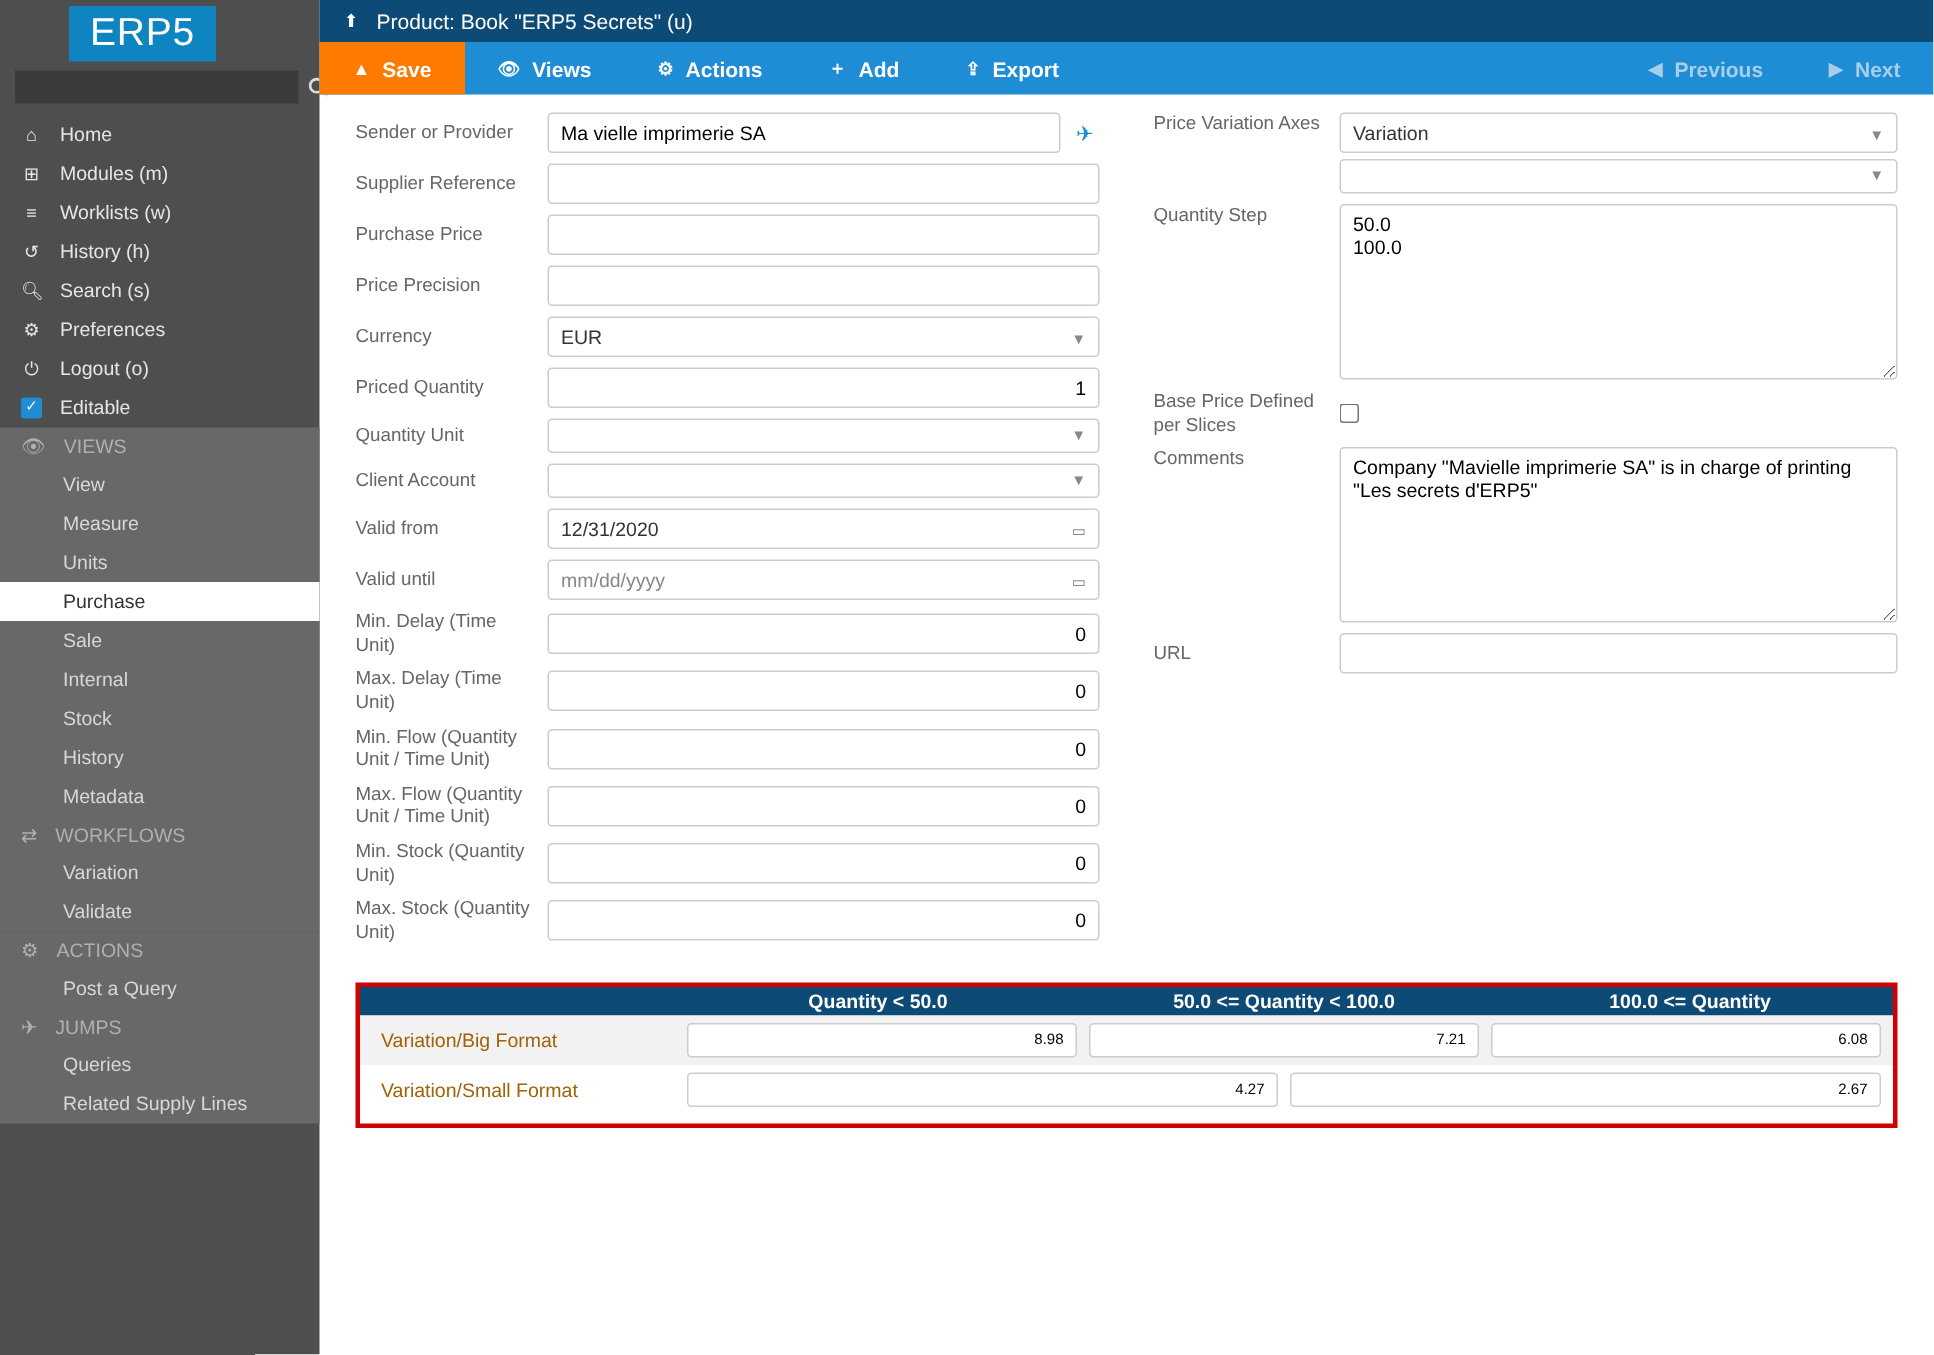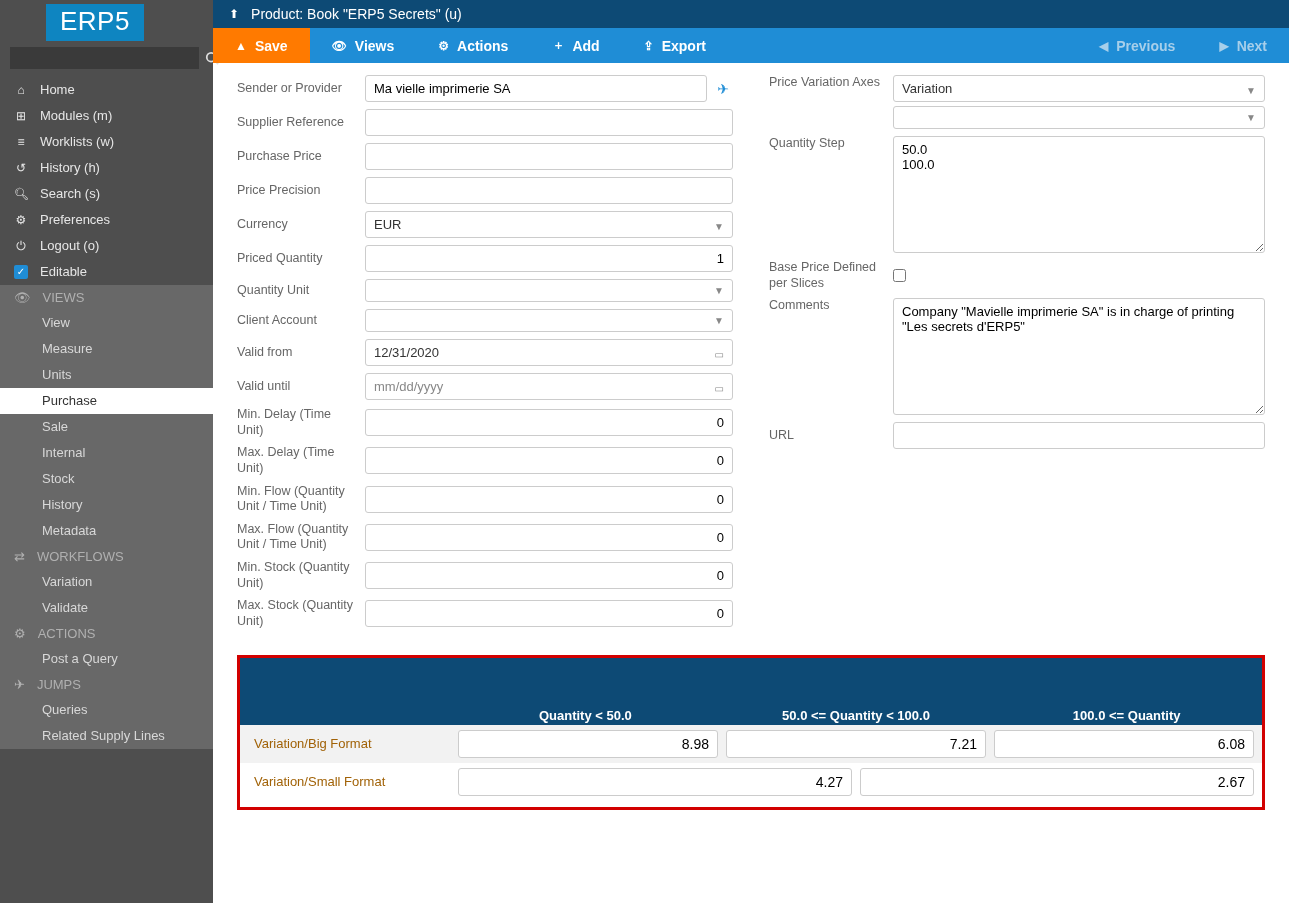--- a/index.html
+++ b/index.html
@@ -41,26 +41,26 @@
 }
 .frow input.num { text-align: right; }
 .frow textarea { resize: both; }
 .frow .select { display: flex; justify-content: space-between; align-items: flex-end; cursor: pointer; background:#fff; }
 .frow .select .arr { color: #888; font-size: 10px; }
 .plane { color: #1f8dd6; cursor: pointer; font-size: 14px; padding: 0 4px; }
 .stack { display:flex; flex-direction:column; gap:4px; width:100%; }
 
 .matrix { margin-top: 18px; border: 3px solid #d20000; padding-bottom: 6px; }
 .mhead { display: flex; background: #0d4a75; color: #fff; font-weight: bold; }
-.mhead .mcell { padding: 8px 10px; margin-top: 48px; }
+.mhead .mcell { padding: 8px 10px; }
 .mrow { display: flex; align-items: center; padding: 3px 4px; }
 .mrow:nth-child(odd) { background: #f2f2f2; }
 .mcell.label { width: 210px; padding: 6px 10px; color: #a16207; }
 .mcell.val { flex: 1; padding: 2px 4px; }
-.mcell.val input { width: 100%; border: 1px solid #ccc; border-radius: 3px; padding: 5px 8px; text-align: right; font-size: 14px; }
+.mcell.val input { width: 100%; border: 1px solid #ccc; border-radius: 3px; padding: 5px 8px; text-align: right; font-size: 10px; }
 .mhead .mcell.label { }
 .mhead .mcell.val { text-align: center; }
 
 svg { display:block; }
 </style>
 </head>
 <body>
 
 <div class="app">
   <div class="sidebar">

